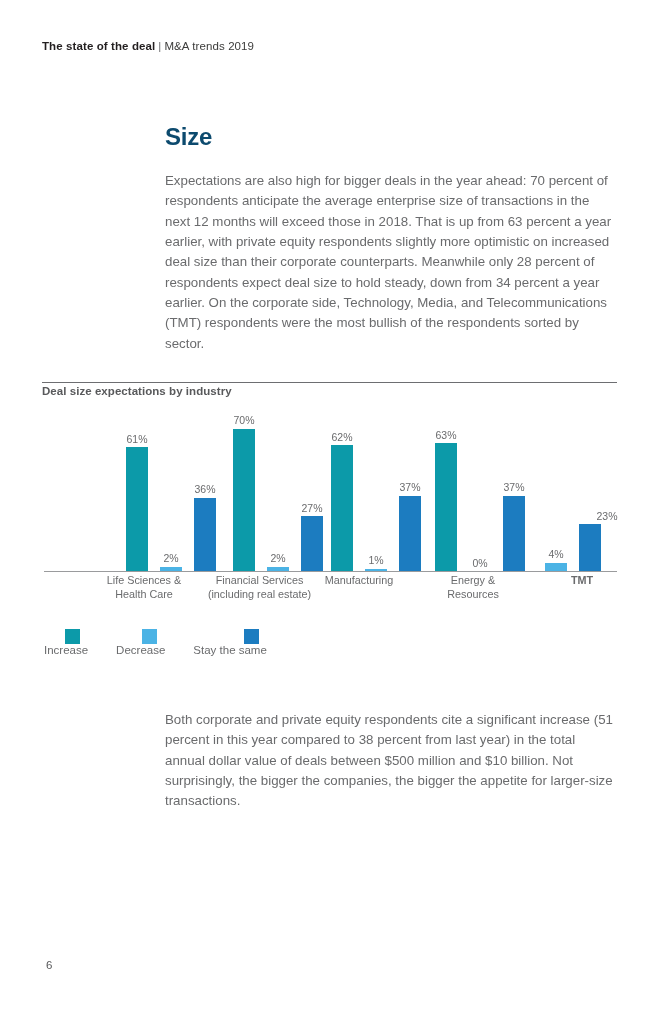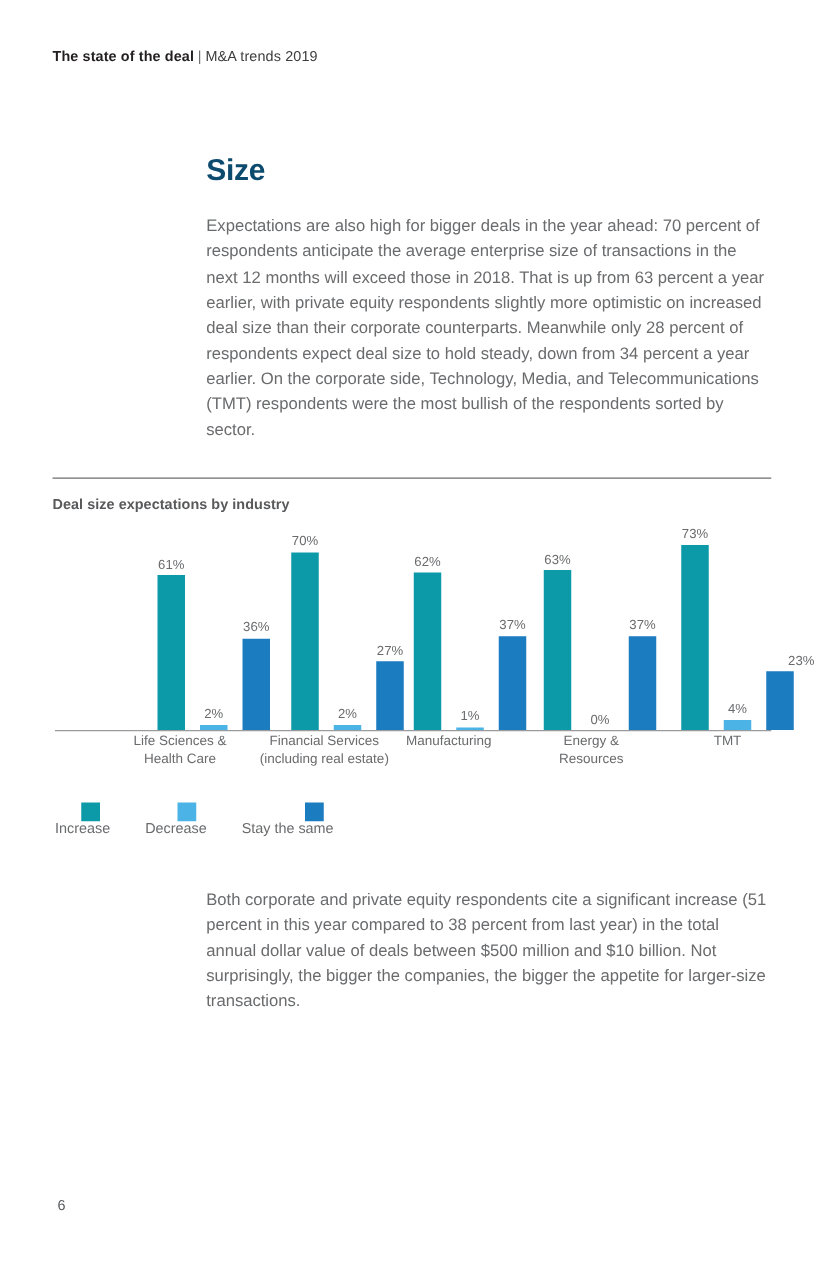--- a/index.html
+++ b/index.html
@@ -70,21 +70,21 @@
   }
   #figure-rule {
     height: 1px;
     background: #6d6e71;
     width: 575px;
   }
   #figure-title {
     font-size: 11.5px;
     font-weight: bold;
     color: #58595b;
-    margin-top: 15px;
+    margin-top: 2px;
     letter-spacing: 0.05px;
   }
 
   
   #chart {
     position: relative;
     width: 575px;
     height: 253px;
     margin-top: 10px;
   }
@@ -270,33 +270,29 @@
           </div>
           <div class="bar-wrap">
             <span class="bar-value" style="bottom: 75.11px;">37%</span>
             <div class="bar-rect bar-same" style="height: 75.11px; background: rgb(28, 124, 192);"></div>
           </div>
         </div>
         <div class="cat-label" style="left: 376px; width: 110px;">Energy &amp;
 Resources</div>
         <div class="bar-group" style="left: 503px;">
           <div class="bar-wrap">
-            <span class="bar-value" style="bottom: 148.19px;">73%</span>
-            <div class="bar-rect bar-increase" style="height: 148.19px; background: rgb(12, 154, 169);"></div>
-          </div>
-          <div class="bar-wrap">
             <span class="bar-value" style="bottom: 8.12px;">4%</span>
             <div class="bar-rect bar-decrease" style="height: 8.12px; background: rgb(75, 179, 229);"></div>
           </div>
           <div class="bar-wrap">
             <span class="bar-value" style="bottom: 46.69px; margin-left: 17px;">23%</span>
             <div class="bar-rect bar-same" style="height: 46.69px; background: rgb(28, 124, 192);"></div>
           </div>
         </div>
-        <div class="cat-label" style="left: 495px; width: 90px;">TMT</div>
+        <div class="cat-label" style="left: 495px; width: 90px; font-weight: bold;">TMT</div>
       </div>
     <div id="legend">
 
     <div class="legend-item">
           <span class="legend-swatch" style="background: rgb(12, 154, 169);"></span>
           <span class="legend-label">Increase</span>
         </div>
         <div class="legend-item">
           <span class="legend-swatch" style="background: rgb(75, 179, 229);"></span>
           <span class="legend-label">Decrease</span>

